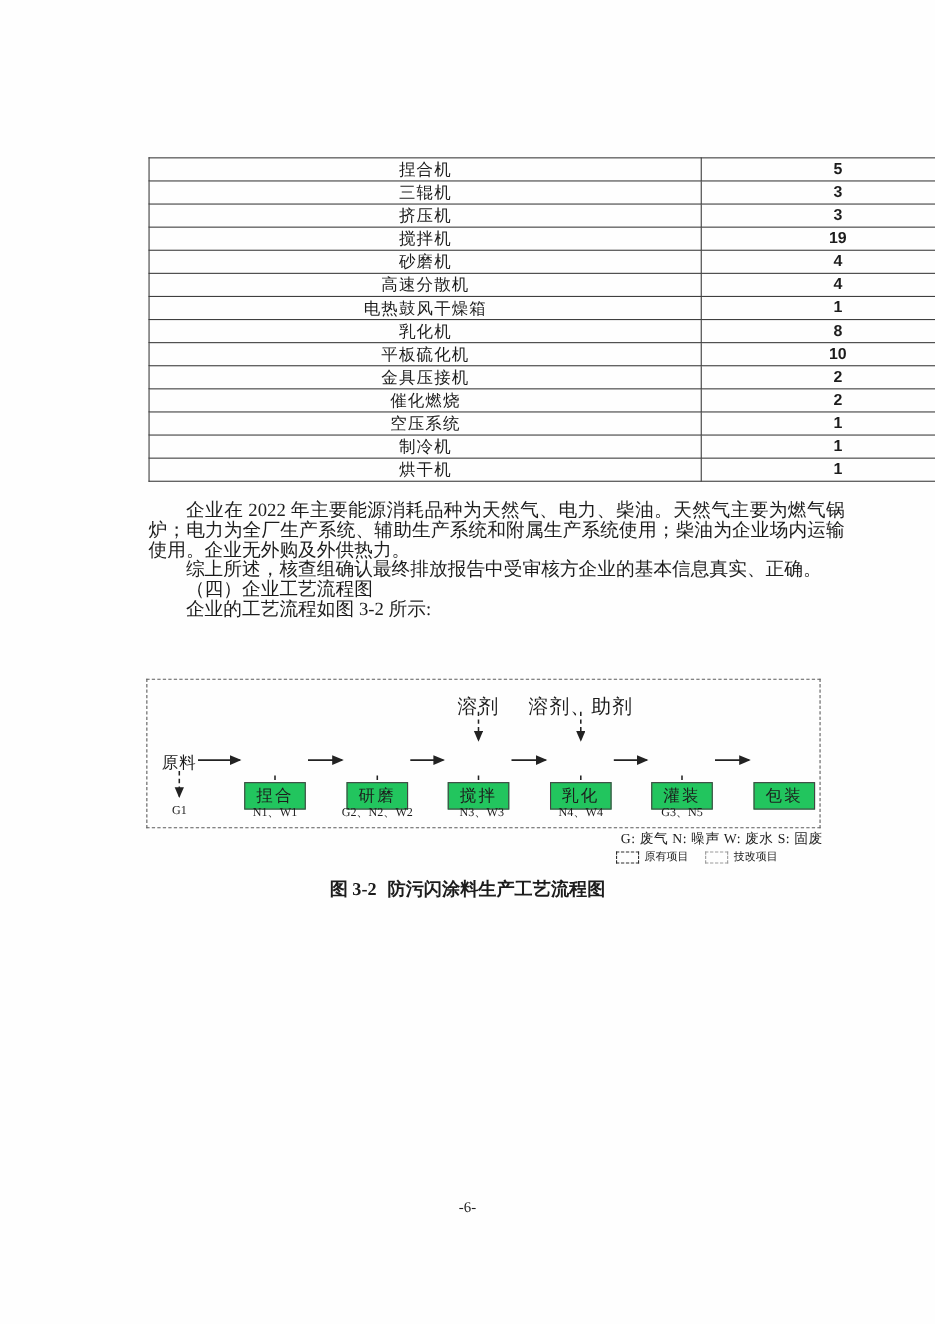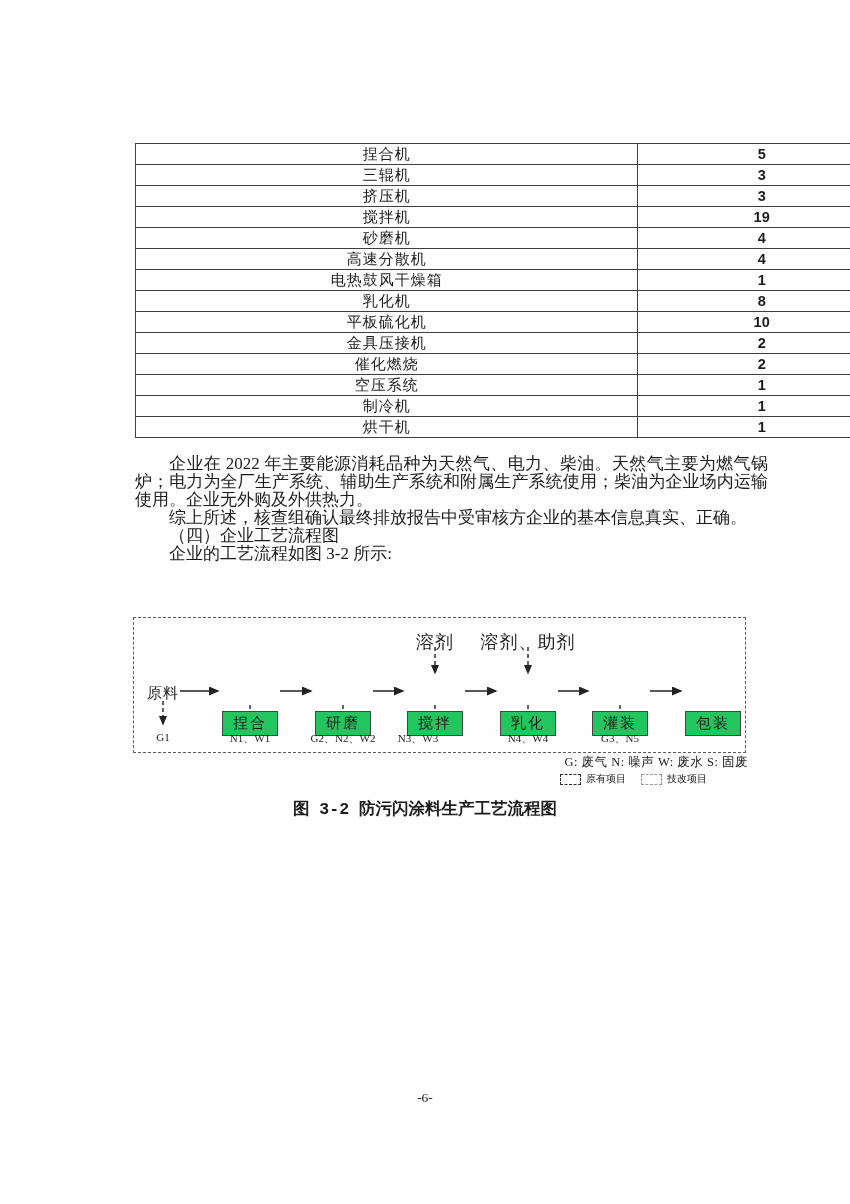--- a/index.html
+++ b/index.html
@@ -85,21 +85,21 @@
     display:inline-block; width:21px; height:11px;
     border:1.5px dashed #2c2c2c;
   }
   .lgbox.light { border-color:#9a9a9a; }
 
   
   .fig-caption {
     position:absolute; left:0; top:798px; width:100%;
     text-align:center; font-weight:bold; font-size:16.5px;
   }
-  .fig-caption .cap-label { margin-right:10px;font-family:Liberation Mono, monospace; }
+  .fig-caption .cap-label { margin-right:10px; }
   .page-number {
     position:absolute; left:0; top:1090px; width:100%;
     text-align:center; font-size:13.5px;
   }
 </style>
 </head>
 <body>
 
 <div class="page">
 
@@ -218,21 +218,21 @@
     <div class="pbox" style="left:551px">
         <span>包装</span>
       </div>
 
     <span class="topin" style="left:301px">溶剂</span>
     <span class="topin" style="left:394px">溶剂、助剂</span>
 
     <span class="emis" style="left:29px">G1</span>
     <span class="emis" style="left:116px">N1、W1</span>
     <span class="emis" style="left:209px">G2、N2、W2</span>
-    <span class="emis" style="left:284px">N3、W3</span>
+    <span class="emis" style="left:304px">N3、W3</span>
     <span class="emis" style="left:394px">N4、W4</span>
     <span class="emis" style="left:486px">G3、N5</span>
   </div>
 
   <div class="legend-codes">G: 废气  N: 噪声  W: 废水  S: 固废</div>
   <div class="legend-projects">
     <span class="lgbox"></span>
     <span>原有项目</span>
     <span class="lgbox light" style="margin-left:10px"></span>
     <span>技改项目</span>

